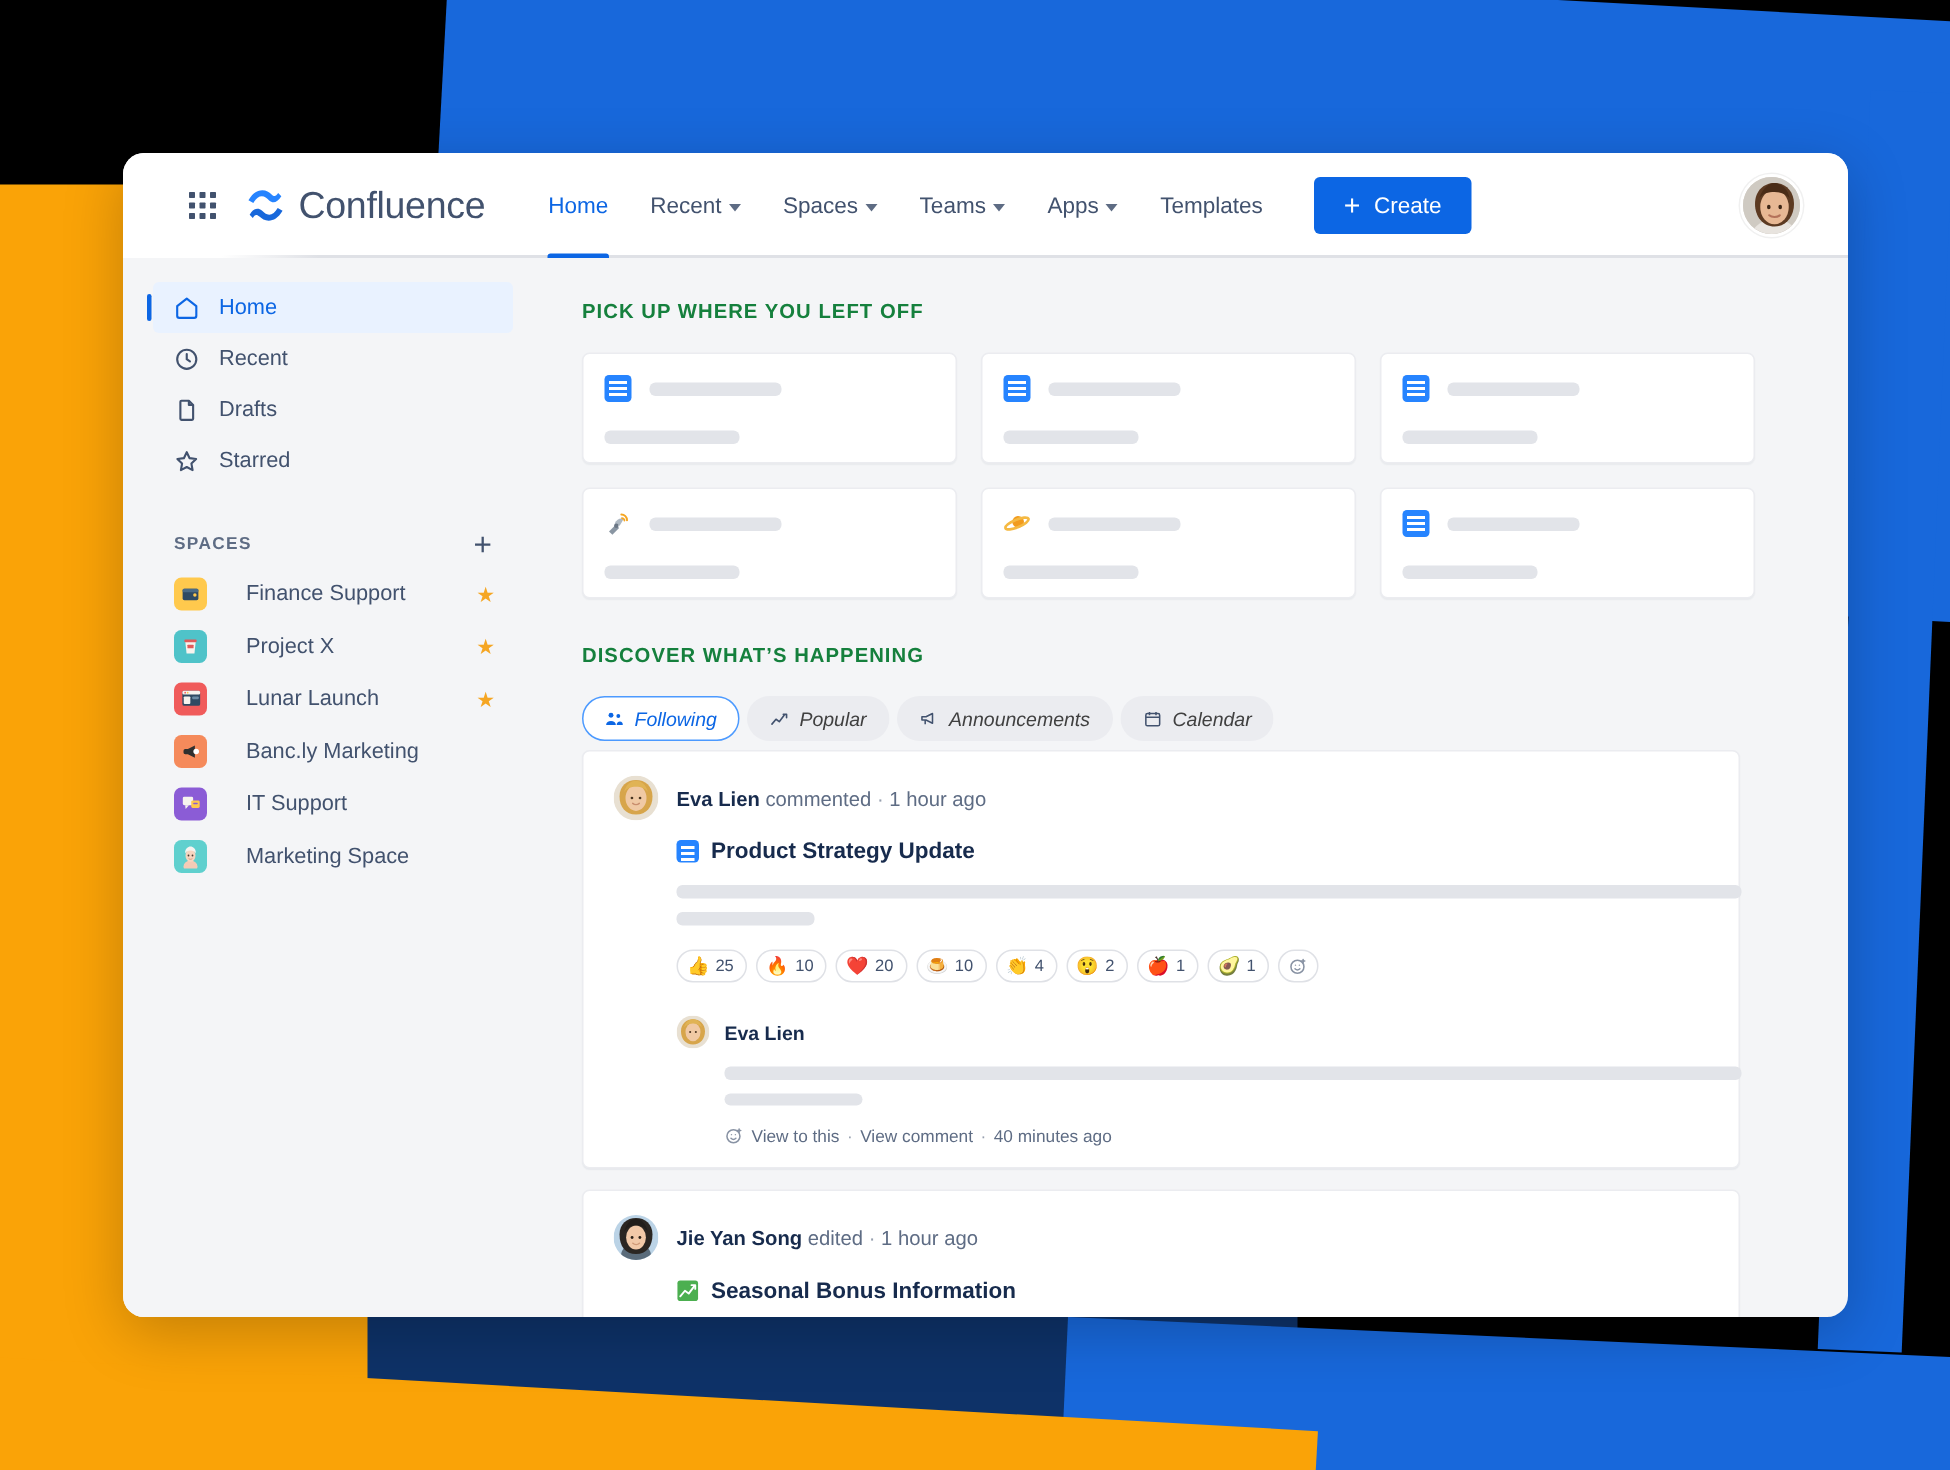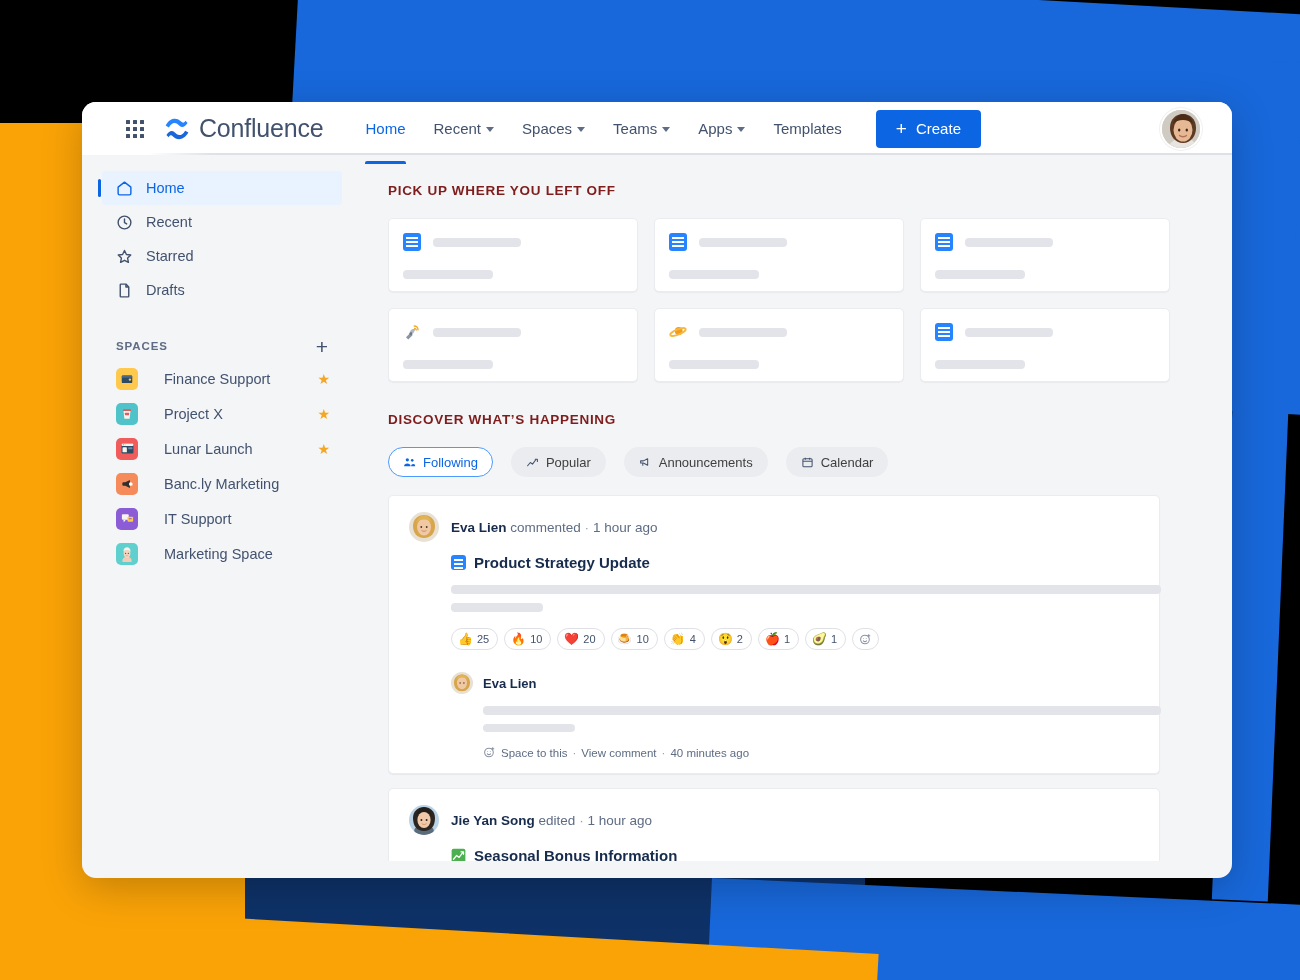--- a/index.html
+++ b/index.html
@@ -51,21 +51,21 @@
     position: absolute; left: 82px; top: 102px;
     width: 1150px; height: 776px;
     background: #F4F5F7;
     border-radius: 14px;
     overflow: hidden;
     box-shadow: 0 10px 40px rgba(0,0,0,0.22);
   }
 
   
   .topnav {
-    height: 53px; background: #fff;
+    height: 70px; background: #fff;
     display: flex; align-items: center;
     padding: 0 0 0 44px;
     position: relative;
   }
   .nav-divider {
     position: absolute; left: 60px; right: 0; bottom: 0; height: 2px;
     background: linear-gradient(to right, rgba(0,0,0,0) 0px, rgba(0,0,0,0) 6px, #DFE1E6 70px, #DFE1E6 100%);
   }
   .app-switcher { display: grid; grid-template-columns: repeat(3,4px); gap: 3px; margin-right: 20px; cursor: pointer; }
   .app-switcher i { width: 4px; height: 4px; background: #42526E; border-radius: 0.5px; display: block; }
@@ -127,37 +127,37 @@
     font-size: 14.5px; color: #42526E; cursor: pointer;
   }
   .space-icon { width: 22px; height: 22px; border-radius: 5px; flex: none; position: relative;
                 display: flex; align-items: center; justify-content: center; overflow: hidden; }
   .space-name { flex: 1; white-space: nowrap; }
   .star { color: #F5A623; font-size: 14px; }
 
   
   .main { flex: 1; padding: 28px 0 0 28px; overflow: hidden; }
   .section-title {
-    font-size: 13.5px; letter-spacing: 0.7px; color: #7f1d1d; font-weight: 700;
+    font-size: 13.5px; letter-spacing: 0.7px; color: #15803d; font-weight: 700;
     margin-bottom: 20px;
   }
   .cards-grid { display: grid; grid-template-columns: repeat(3, 250px); gap: 16px; margin-bottom: 30px; }
   .card {
     background: #fff; border: 1px solid #EBECF0; border-radius: 5px;
     height: 74px; padding: 14px 14px 0 14px; cursor: pointer;
     box-shadow: 0 1px 1px rgba(9,30,66,0.05);
   }
   .card-top { display: flex; align-items: center; gap: 12px; }
   .card-emoji { width: 18px; height: 18px; flex: none; }
   .sk { background: #E2E4E9; border-radius: 4px; height: 9px; }
   .card-bar-1 { width: 88px; }
   .card-bar-2 { width: 90px; margin-top: 19px; }
 
   
-  .tabs { display: flex; gap: 18px; margin: 16px 0 18px 0; }
+  .tabs { display: flex; gap: 5px; margin: 16px 0 6px 0; font-style: italic; }
   .tab {
     height: 30px; padding: 0 14px; border-radius: 16px; background: #EBECF0;
     display: flex; align-items: center; gap: 7px; font-size: 13px; color: #404040;
     cursor: pointer; border: 1px solid transparent; white-space: nowrap;
   }
   .tab.active { background: #fff; border-color: #4C9AFF; color: #0C66E4; }
 
   
   .feed-card {
     width: 772px; background: #fff; border: 1px solid #EBECF0; border-radius: 5px;
@@ -301,31 +301,31 @@
         <div class="side-item">
           <svg width="17" height="17" viewBox="0 0 24 24" fill="none" stroke="#42526E" stroke-width="2" stroke-linecap="round">
             <circle cx="12" cy="12" r="9"></circle>
               <path d="M12 7v5l3 2"></path>
           </svg>
           <span>Recent</span>
         </div>
 
         <div class="side-item">
           <svg width="17" height="17" viewBox="0 0 24 24" fill="none" stroke="#42526E" stroke-width="2" stroke-linejoin="round">
-            <path d="M12 3.5l2.7 5.6 6.1.8-4.4 4.3 1.1 6.1L12 17.4 6.5 20.3l1.1-6.1L3.2 9.9l6.1-.8z"></path>
-          </svg>
-          <span>Starred</span>
-        </div>
-
-        <div class="side-item">
-          <svg width="17" height="17" viewBox="0 0 24 24" fill="none" stroke="#42526E" stroke-width="2" stroke-linejoin="round">
             <path d="M14 3H7a1 1 0 0 0-1 1v16a1 1 0 0 0 1 1h10a1 1 0 0 0 1-1V7z"></path>
               <path d="M14 3v4h4"></path>
           </svg>
           <span>Drafts</span>
+        </div>
+
+        <div class="side-item">
+          <svg width="17" height="17" viewBox="0 0 24 24" fill="none" stroke="#42526E" stroke-width="2" stroke-linejoin="round">
+            <path d="M12 3.5l2.7 5.6 6.1.8-4.4 4.3 1.1 6.1L12 17.4 6.5 20.3l1.1-6.1L3.2 9.9l6.1-.8z"></path>
+          </svg>
+          <span>Starred</span>
         </div>
 
 
         <div class="side-gap"></div>
 
         <div class="spaces-head">
           <span class="spaces-title">SPACES</span>
           <span class="plus-btn">+</span>
         </div>
 
@@ -597,21 +597,21 @@
               <div class="c-line-short"></div>
             </div>
             <div class="comment-actions">
               <svg width="13" height="13" viewBox="0 0 24 24" fill="none" stroke="#8993A4" stroke-width="1.9" stroke-linecap="round">
                 <circle cx="11" cy="12" r="8"></circle>
                   <path d="M8 14.5c1.8 1.8 4.2 1.8 6 0"></path>
                 <circle cx="8.6" cy="10" r="0.9" fill="#8993A4" stroke="none"></circle>
                 <circle cx="13.4" cy="10" r="0.9" fill="#8993A4" stroke="none"></circle>
                 <path d="M18 3v4M16 5h4"></path>
               </svg>
-              <span>Space to this</span>
+              <span>View to this</span>
               <span class="dot-sep">·</span>
               <span>View comment</span>
               <span class="dot-sep">·</span>
               <span>40 minutes ago</span>
             </div>
           </div>
         </div>
 
         <div class="feed-card">
           <div class="feed-head">

